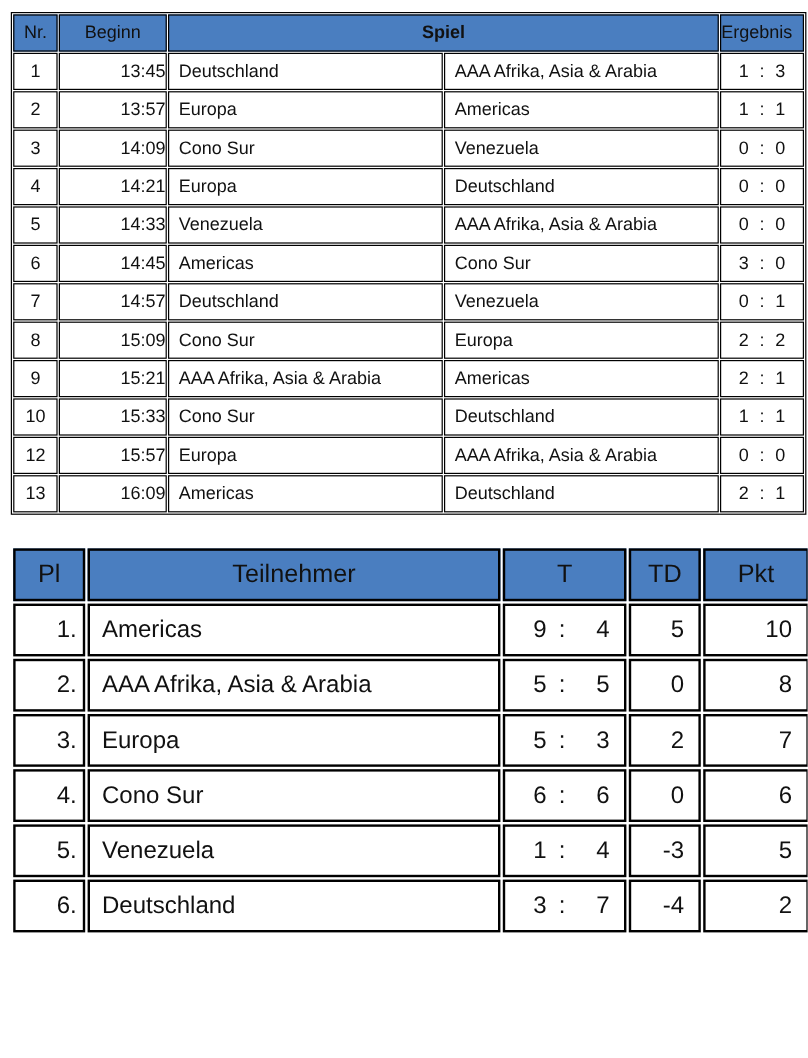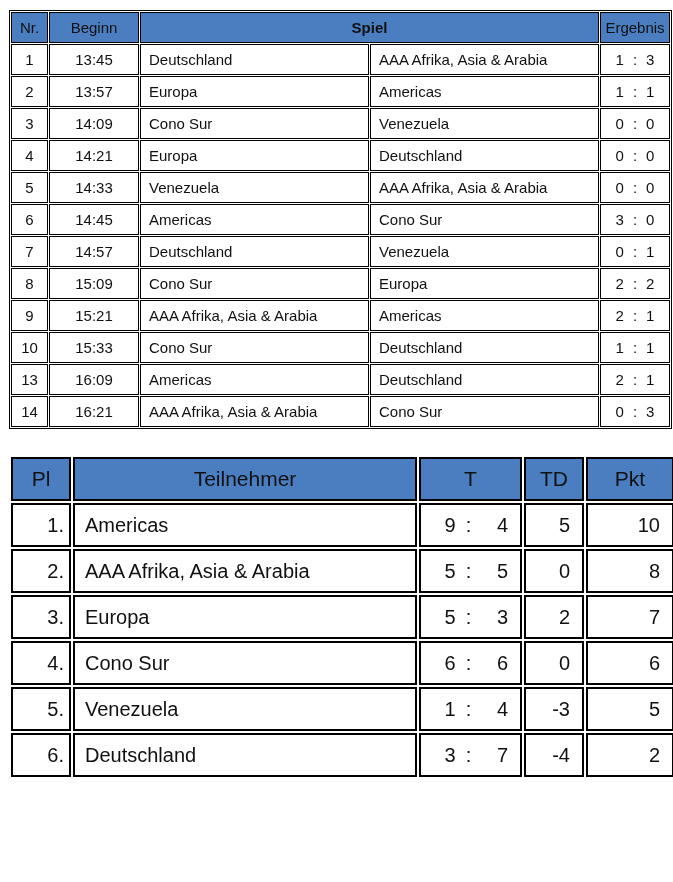--- a/index.html
+++ b/index.html
@@ -39,24 +39,24 @@
     border: 1px solid #000;
     border-spacing: 1px;
     font-size: 15px;
   }
   .schedule th, .schedule td {
     border: 1px solid #000;
     height: 29px;
     padding: 0;
   }
   .schedule .c-nr   { text-align: center; }
-  .schedule .c-time { text-align: center; }
+  .schedule .c-time { text-align: right; }
   .schedule .c-home, .schedule .c-away { text-align: left; padding-left: 8px; }
   .schedule th.h-spiel { text-align: center; font-weight: bold; }
-  .schedule th.h-erg   { text-align: center; }
+  .schedule th.h-erg   { text-align: left; }
   .score-wrap {
     display: flex;
     align-items: center;
     justify-content: center;
     column-gap: 9px;
   }
   .score-wrap .sh { min-width: 12px; text-align: right; }
   .score-wrap .sa { min-width: 12px; text-align: left; }
 
   
@@ -240,48 +240,48 @@
           <td class="c-score">
             <span class="score-wrap">
               <span class="sh">1</span>
               <span class="colon">:</span>
               <span class="sa">1</span>
             </span>
           </td>
         </tr>
 
 
+        <tr>
+          <td class="c-nr">12</td>
+          <td class="c-time">15:57</td>
+          <td class="c-home">Europa</td>
+          <td class="c-away">AAA Afrika, Asia &amp; Arabia</td>
+          <td class="c-score">
+            <span class="score-wrap">
+              <span class="sh">0</span>
+              <span class="colon">:</span>
+              <span class="sa">0</span>
+            </span>
+          </td>
+        </tr>
 
         <tr>
           <td class="c-nr">13</td>
           <td class="c-time">16:09</td>
           <td class="c-home">Americas</td>
           <td class="c-away">Deutschland</td>
           <td class="c-score">
             <span class="score-wrap">
               <span class="sh">2</span>
               <span class="colon">:</span>
               <span class="sa">1</span>
             </span>
           </td>
         </tr>
 
-        <tr>
-          <td class="c-nr">14</td>
-          <td class="c-time">16:21</td>
-          <td class="c-home">AAA Afrika, Asia &amp; Arabia</td>
-          <td class="c-away">Cono Sur</td>
-          <td class="c-score">
-            <span class="score-wrap">
-              <span class="sh">0</span>
-              <span class="colon">:</span>
-              <span class="sa">3</span>
-            </span>
-          </td>
-        </tr>
 
       </tbody>
   </table>
 
   <div class="standings-gap"></div>
 
   <table class="standings">
     <colgroup>
       <col style="width:60px">
       <col style="width:344px">

